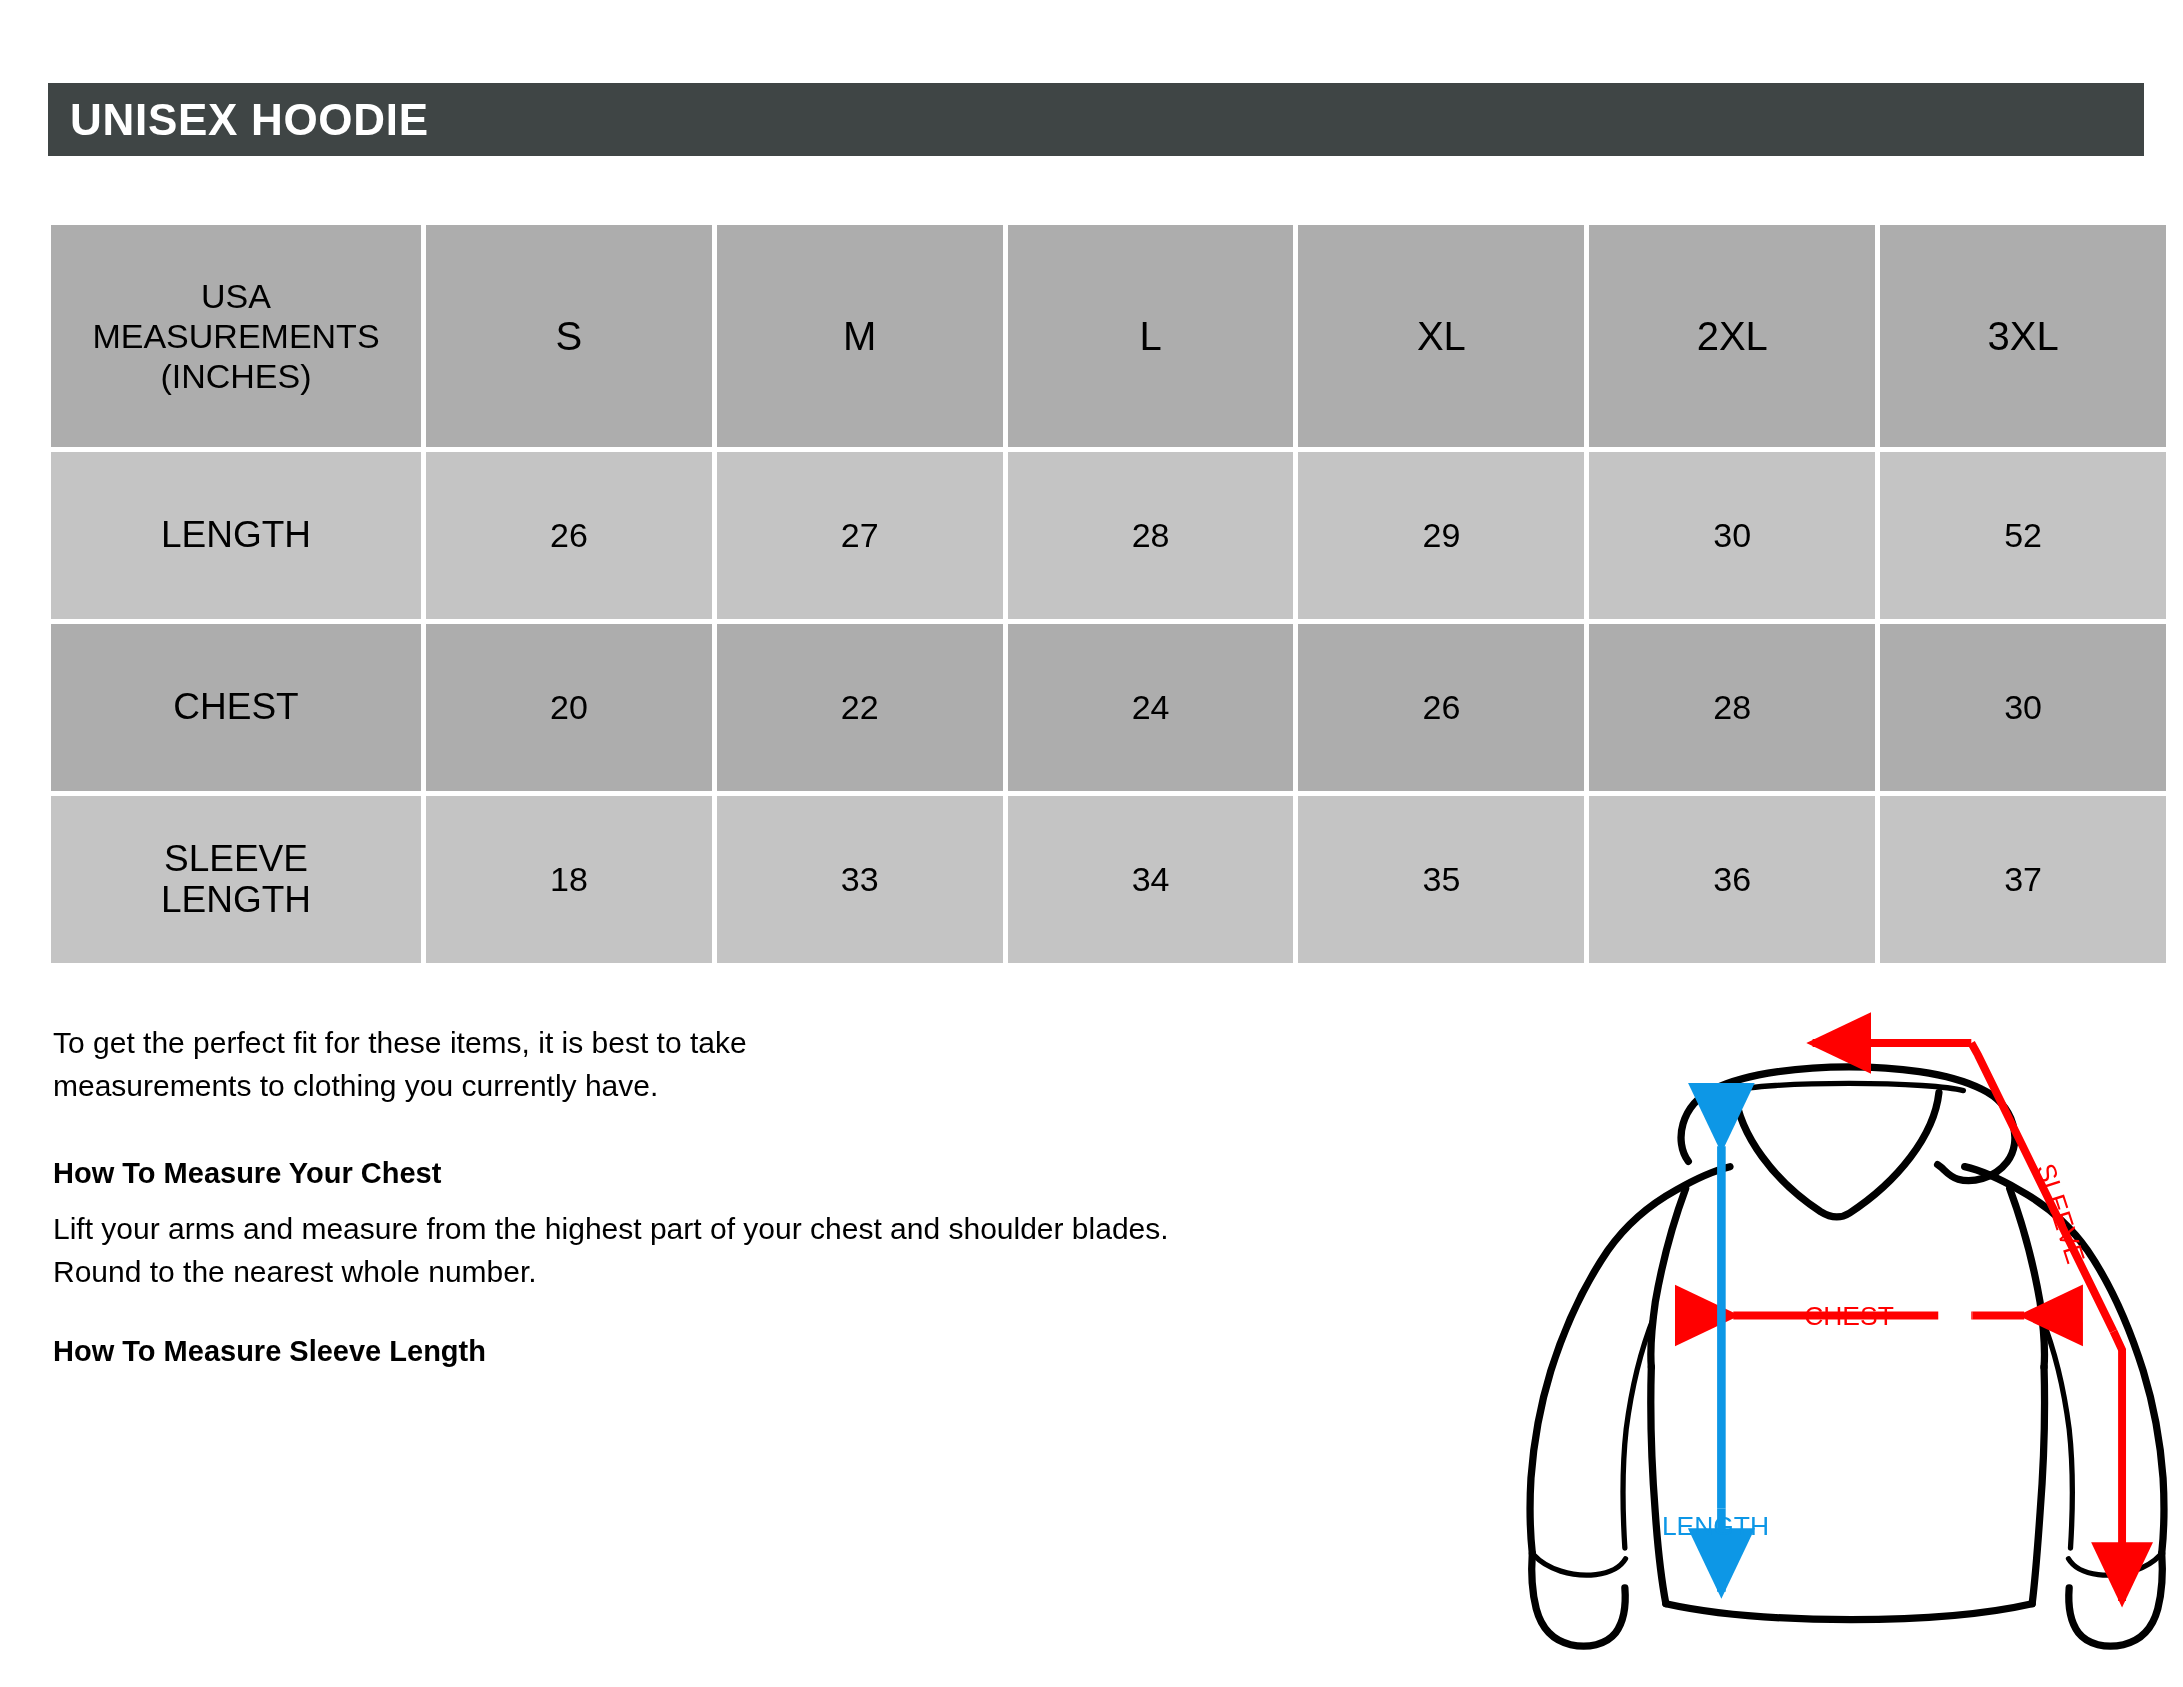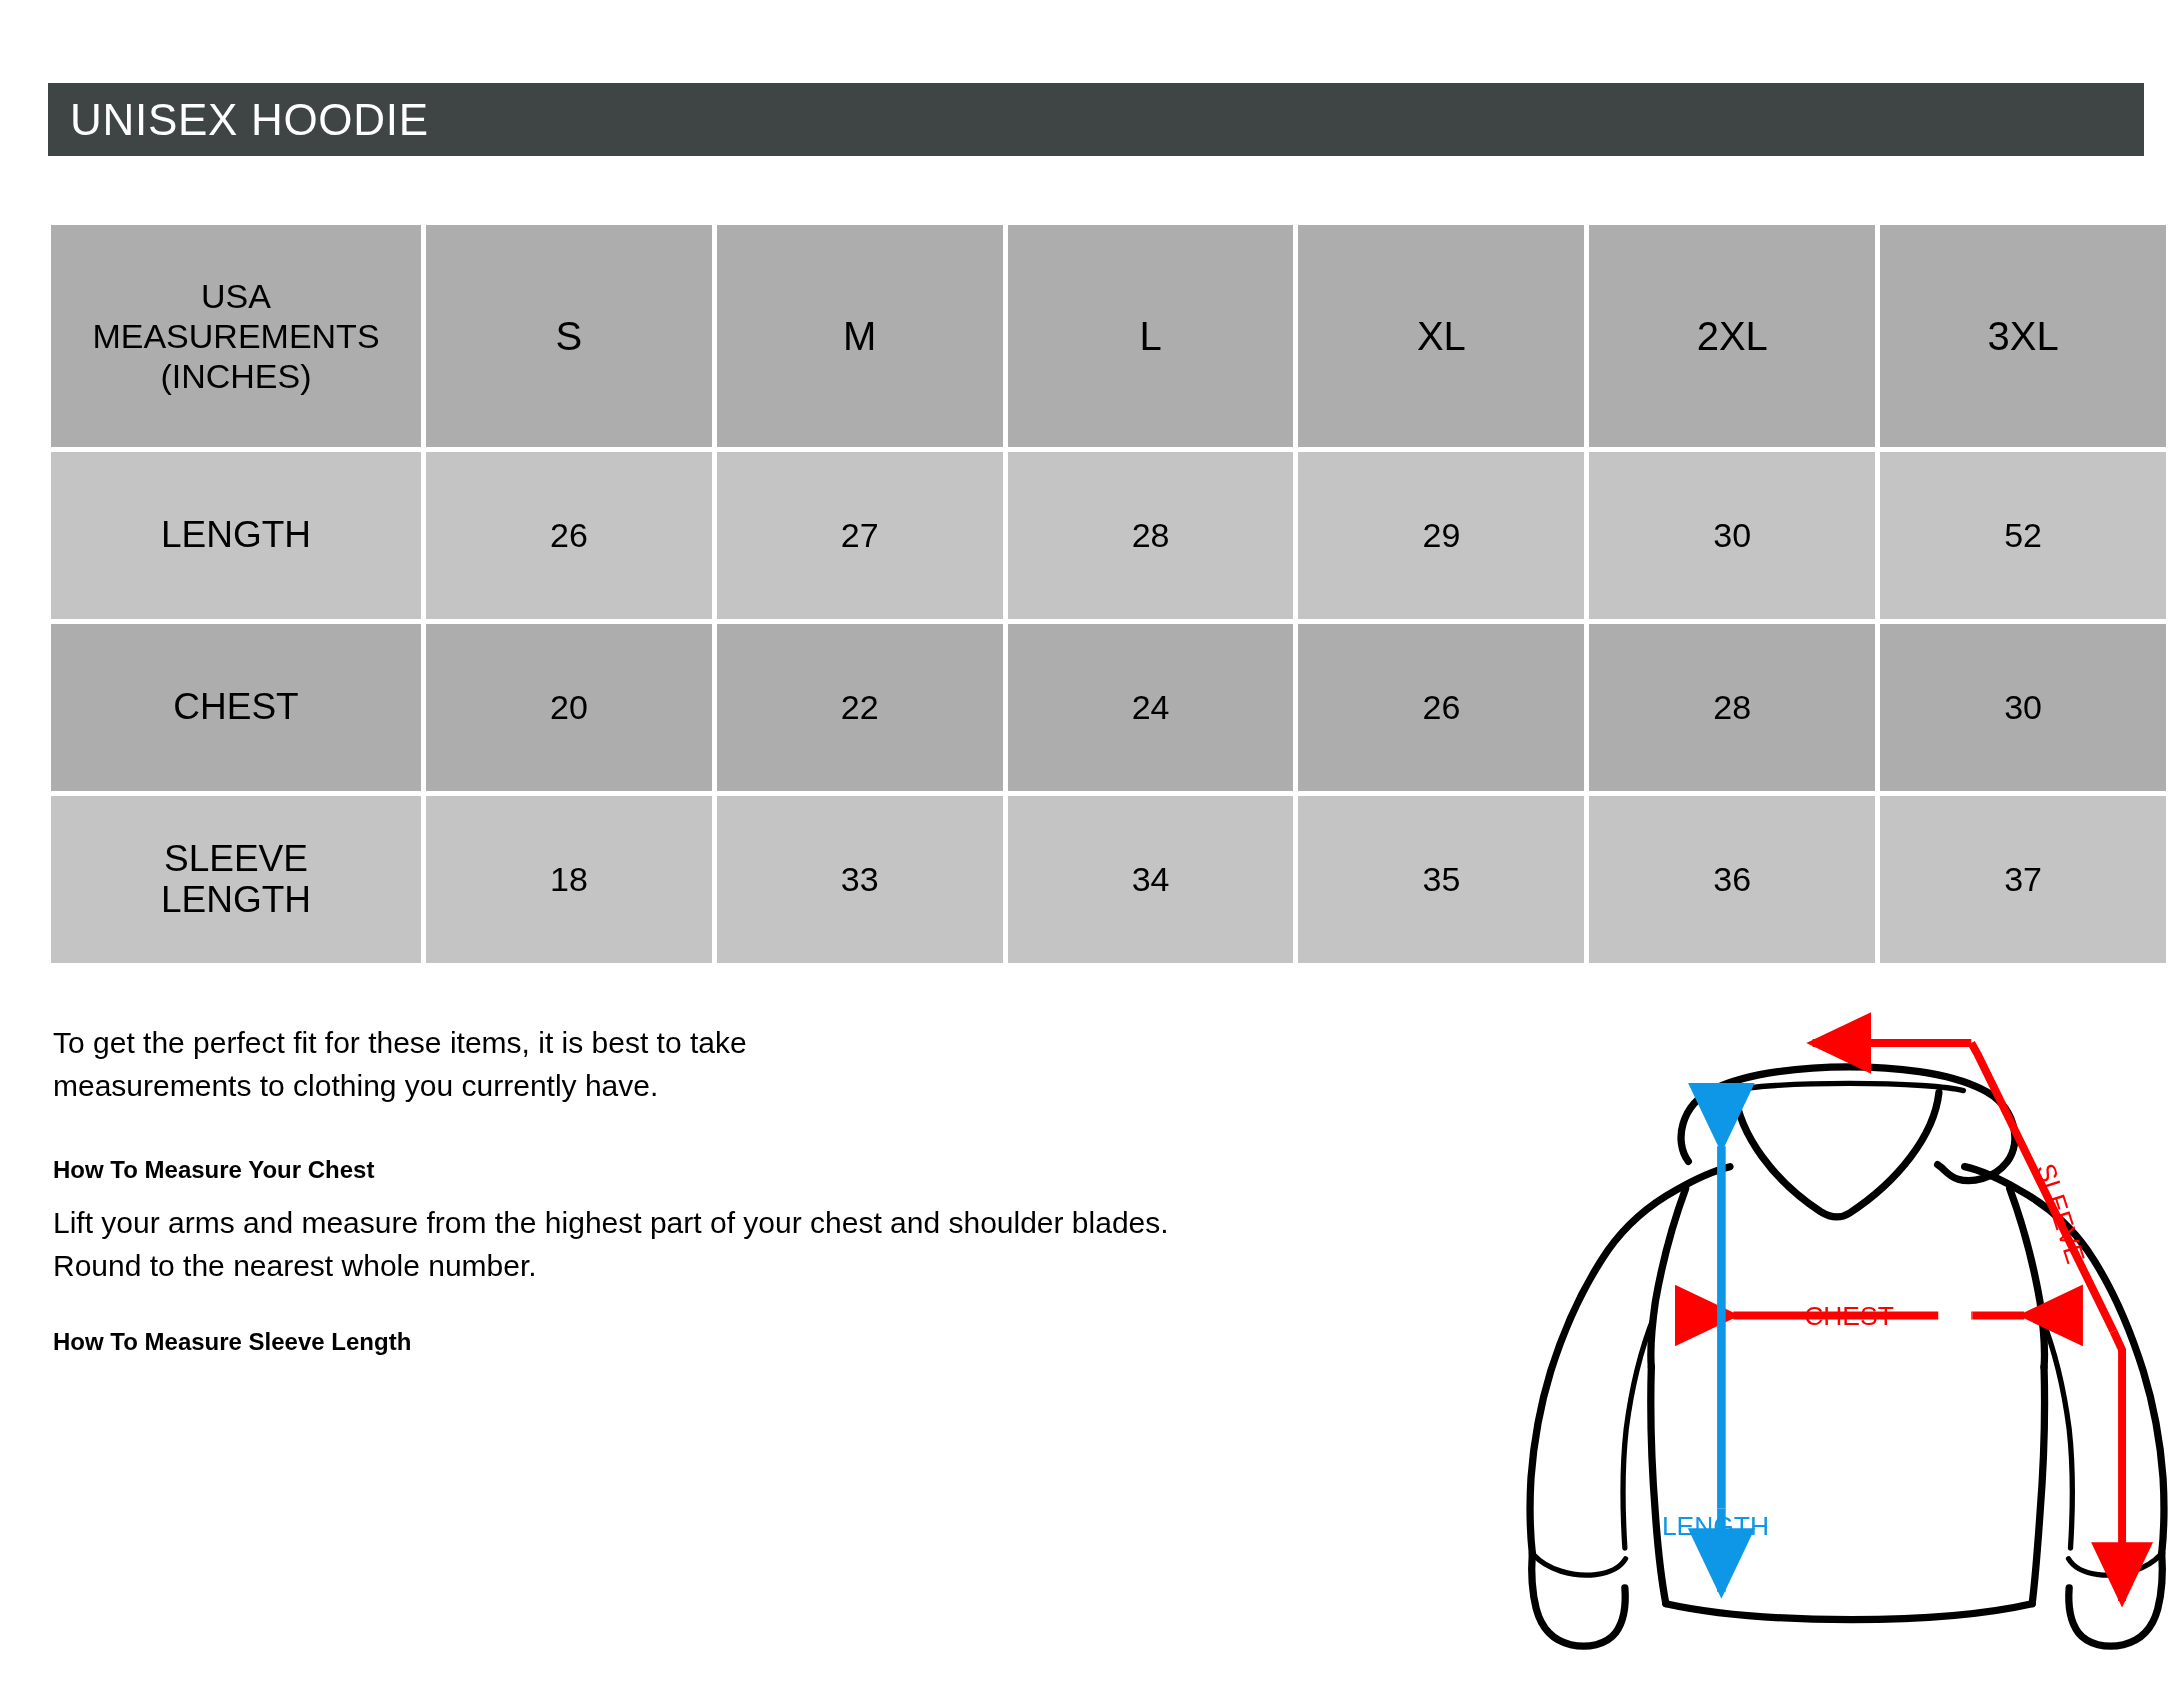--- a/index.html
+++ b/index.html
@@ -23,21 +23,21 @@
     top: 83px;
     width: 2096px;
     height: 73px;
     background: #3F4545;
     display: flex;
     align-items: center;
   }
   #title-text {
     color: #ffffff;
     font-size: 44px;
-    font-weight: 400;
+    font-weight: 700;
     letter-spacing: 0.7px;
     padding-left: 22px;
     line-height: 1;
   }
 
   
   #size-table {
     position: absolute;
     left: 46px;
     top: 220px;
@@ -83,21 +83,21 @@
     top: 1022px;
     width: 1465px;
   }
   .para {
     font-size: 30px;
     line-height: 1.42;
     margin: 0;
     white-space: pre-line;
   }
   .sect-head {
-    font-size: 24px;
+    font-size: 29px;
     font-weight: bold;
     margin: 0;
     line-height: 1.2;
   }
   .gap-lg { height: 49px; }
   .gap-md { height: 17px; }
   .gap-sm { height: 41px; }
 
   
   #diagram {

